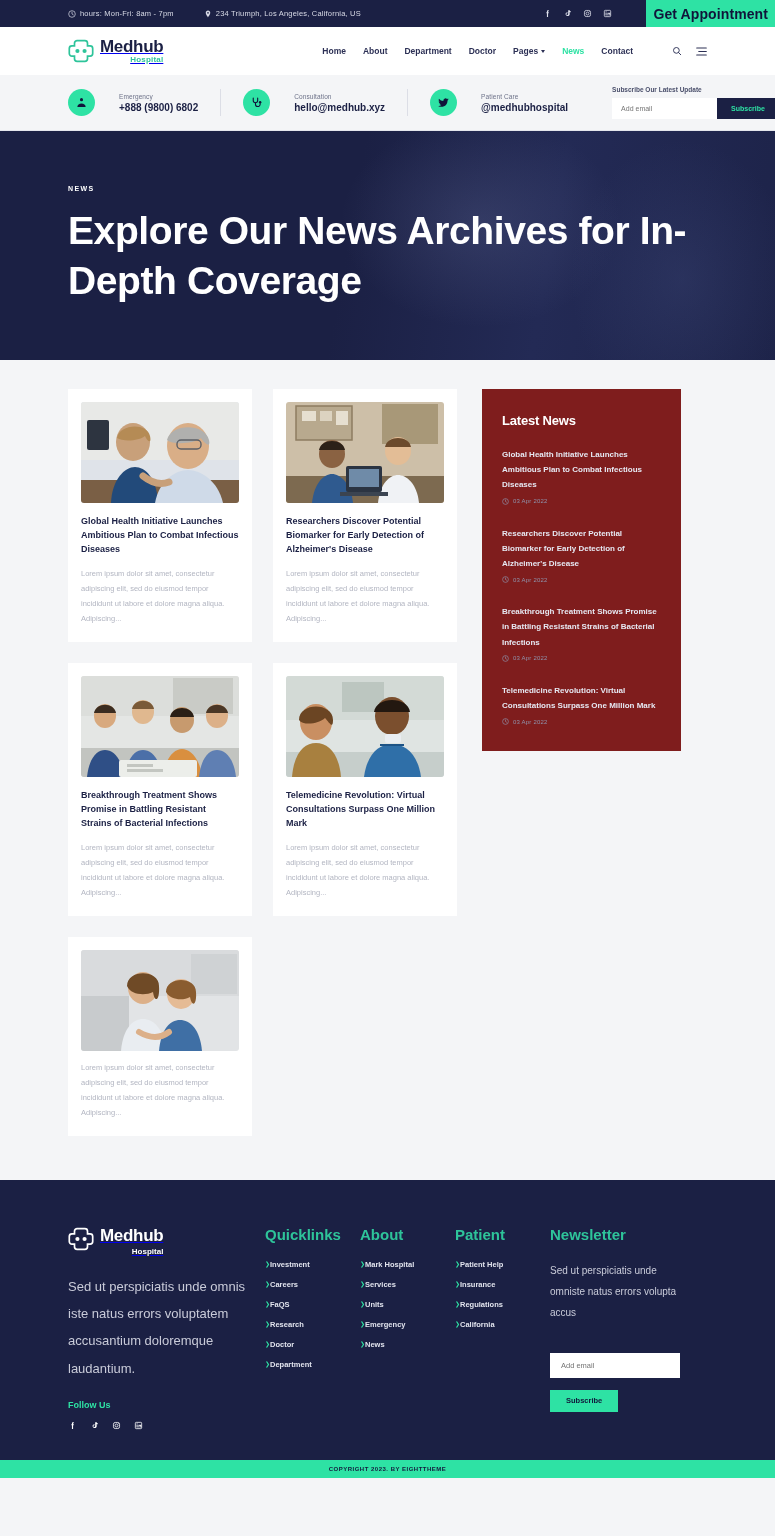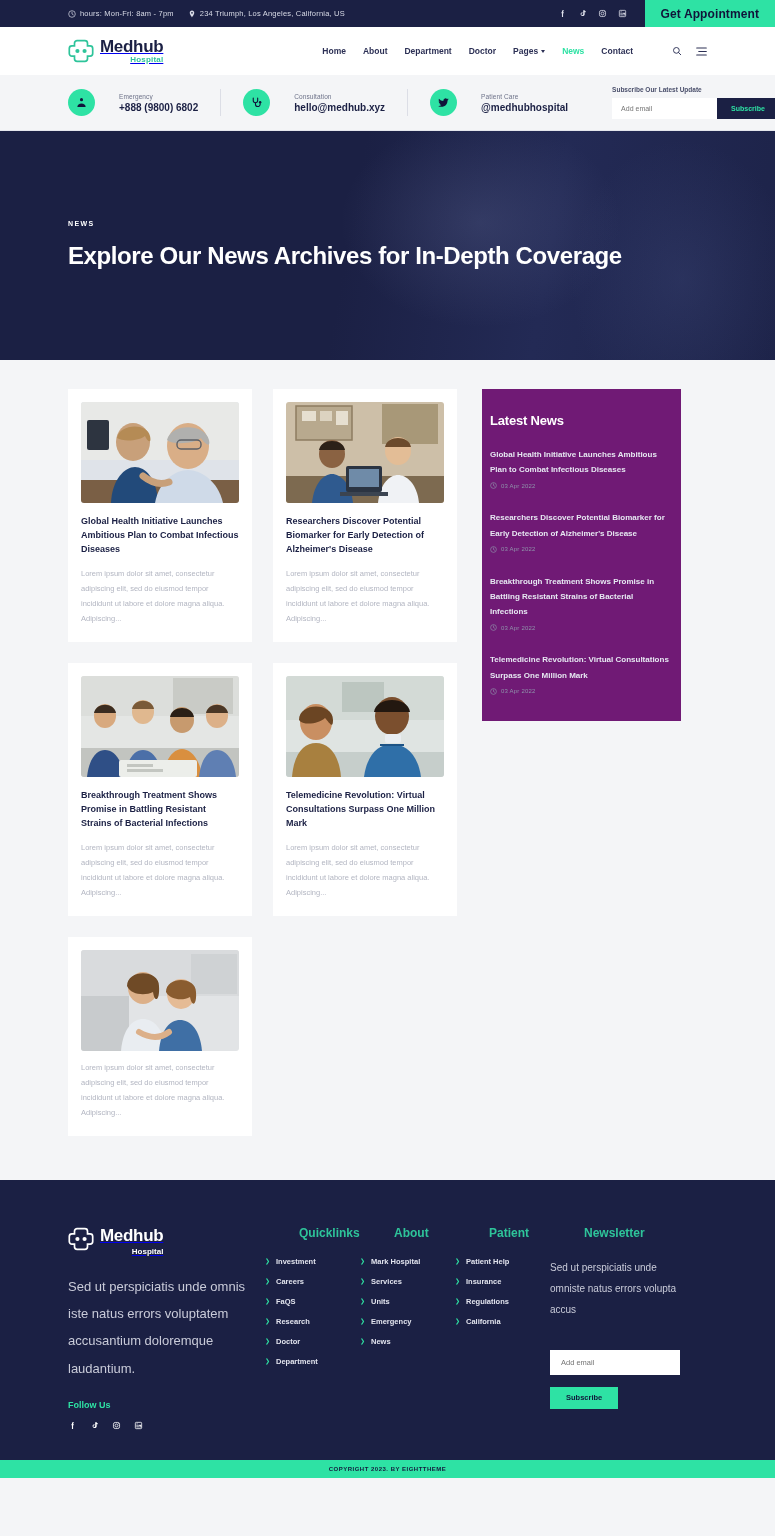--- a/index.html
+++ b/index.html
@@ -8,31 +8,31 @@
     font-family: "Liberation Sans", sans-serif;
     background:#f4f5f7;
     color:#1b2044;
     -webkit-font-smoothing:antialiased;
   }
   .page { width:775px; position:relative; overflow:hidden; }
 
   
   .topbar{
     background:#1b2044; height:27px; display:flex; align-items:center;
-    padding-left:68px; color:#d8dae6; font-size:7.5px; letter-spacing:.2px;
+    padding-left:68px; color:#d8dae6; font-size:7.5px; letter-spacing:.2px;gap:16px;
   }
   .tb-item{ display:flex; align-items:center; gap:4px; margin-right:14px; white-space:nowrap;}
   .tb-ico{ width:8px; height:8px; flex:0 0 8px; display:block; }
   .tb-ico svg{ display:block; width:8px; height:8px; }
   .tb-spacer{ flex:1; }
   .tb-social{ display:flex; align-items:center; gap:11px; margin-right:18px; }
   .tb-social svg{ display:block; width:9px; height:9px; fill:#dfe1ec; }
   .appt-btn{
-    background:#2ee2a4; color:#10143a; font-size:12px; font-weight:700;
-    height:27px; padding:0 16px; display:flex; align-items:center;
+    background:#2ee2a4; color:#10143a; font-size:14px; font-weight:700;
+    height:27px; padding:0 7px; display:flex; align-items:center;
     justify-content:center; letter-spacing:.1px; border:0; cursor:pointer;
   }
 
   
   .header{ background:#fff; height:48px; display:flex; align-items:center; padding:0 68px; }
   .logo{ display:flex; align-items:center; gap:6px; }
   .logo-mark{ width:26px; height:26px; position:relative; flex:0 0 26px; }
   .logo-text{ line-height:1; }
   .logo-name{ font-size:17px; font-weight:700; color:#1b2044; letter-spacing:-.3px; display:block; }
   .logo-sub{ font-size:8px; font-weight:700; color:#2ec49a; display:block; text-align:right; margin-top:1px; letter-spacing:.2px;}
@@ -63,55 +63,55 @@
     background:#1b2044; display:flex; align-items:center; padding:0 68px;
   }
   .hero-bg{ position:absolute; inset:0;
     background:
       radial-gradient(ellipse 200px 150px at 62% 40%, rgba(120,130,175,.22), transparent 70%),
       radial-gradient(ellipse 160px 200px at 88% 65%, rgba(90,105,160,.18), transparent 70%),
       linear-gradient(100deg,#1b2044 0%,#1b2044 45%,#232a55 70%,#1d2349 100%);
   }
   .hero-inner{ position:relative; z-index:2; }
   .hero-eyebrow{ font-size:7px; font-weight:700; color:#fff; letter-spacing:1.4px; display:block; margin-bottom:14px; }
-  .hero-title{ font-size:24px; line-height:1.28; font-weight:700; color:#fff; letter-spacing:-.4px; }
+  .hero-title{ font-size:39px; line-height:1.28; font-weight:700; color:#fff; letter-spacing:-.4px; }
 
   
   .content{ background:#f4f5f7; padding:29px 68px 0; display:flex; gap:25px; align-items:flex-start; }
   .cards{ width:389px; display:flex; flex-wrap:wrap; gap:21px; }
   .card{ width:184px; background:#fff; padding:13px 13px 16px; }
   .card-img{ width:158px; height:101px; border-radius:3px; overflow:hidden; position:relative; display:block; }
   .card-img svg{ display:block; width:100%; height:100%; }
   .card-title{ font-size:9px; font-weight:700; line-height:1.55; color:#1b2044; margin-top:12px; display:block; }
   .card-ex{ font-size:7.5px; line-height:2.0; color:#b3b6c2; margin-top:9px; display:block; }
 
   
-  .sidebar{ width:199px; background:#701a75; padding:24px 8px 26px; }
+  .sidebar{ width:199px; background:#7f1d1d; padding:24px 20px 26px; }
   .sb-title{ font-size:13px; font-weight:700; color:#fff; display:block; margin-bottom:19px; letter-spacing:-.2px;}
   .sb-item{ margin-bottom:21px; }
   .sb-item:last-child{ margin-bottom:0; }
   .sb-link{ font-size:8px; line-height:1.9; color:#e6e8f2; font-weight:600; display:block; text-decoration:none; }
   .sb-date{ display:flex; align-items:center; gap:4px; margin-top:5px; }
   .sb-date svg{ display:block; flex:0 0 7px; }
   .sb-date span{ font-size:6px; color:#8f93ab; letter-spacing:.2px; }
 
   
   .footer{ background:#1b2044; padding:46px 68px 30px; display:flex; gap:0; margin-top:44px; }
   .f-brand{ width:197px; }
   .f-logo{ display:flex; align-items:center; gap:6px; margin-bottom:17px; }
   .f-logo-name{ font-size:17px; font-weight:700; color:#fff; letter-spacing:-.3px; display:block;}
   .f-logo-sub{ font-size:8px; font-weight:700; color:#fff; display:block; text-align:right; margin-top:1px;}
   .f-desc{ font-size:13px; line-height:2.1; color:#c9cbd9; display:block; }
   .f-follow{ font-size:9px; font-weight:700; color:#2ee2a4; display:block; margin:18px 0 11px; }
   .f-social{ display:flex; gap:13px; align-items:center; }
   .f-social svg{ display:block; fill:#fff; width:9px; height:9px;}
   .f-col{ width:95px; }
   .f-col.wide{ width:135px; }
-  .f-head{ font-size:12px; font-weight:700; color:#2ec49a; display:block; margin-bottom:17px;margin-left:34px; }
-  .f-li{ display:flex; align-items:center; gap:6px; margin-bottom:11px; }
+  .f-head{ font-size:15px; font-weight:700; color:#2ec49a; display:block; margin-bottom:17px; }
+  .f-li{ display:flex; align-items:center; margin-bottom:11px; }
   .f-li .ch{ color:#2ee2a4; font-size:6px; line-height:1; display:block; }
   .f-li a{ font-size:7.5px; color:#e2e4ee; text-decoration:none; font-weight:600; white-space:nowrap; }
   .nl-desc{ font-size:10px; line-height:2.1; color:#c9cbd9; display:block; margin-bottom:30px; }
   .nl-input{ width:130px; height:25px; border:0; background:#fff; font-size:7.5px; color:#9a9db0; padding:0 11px; font-family:inherit; display:block;}
   .nl-btn{ background:#2ee2a4; color:#12163b; border:0; font-size:7.5px; font-weight:700; padding:0 16px; height:22px; margin-top:12px; cursor:pointer; font-family:inherit; display:block;}
 
   .copyright{ background:#2ee2a4; height:18px; display:flex; align-items:center; justify-content:center; }
   .copyright span{ font-size:6px; font-weight:700; color:#14183c; letter-spacing:.5px; }
 </style>
 </head>

